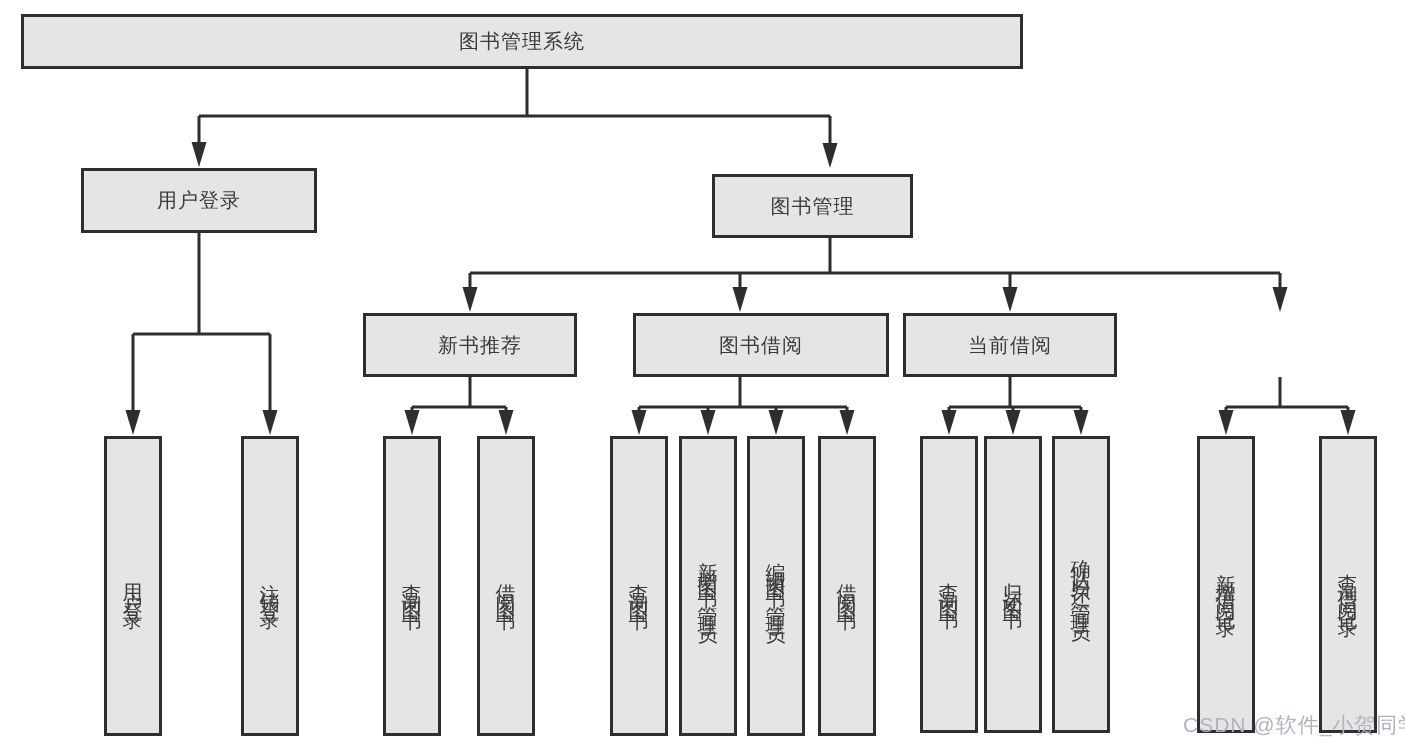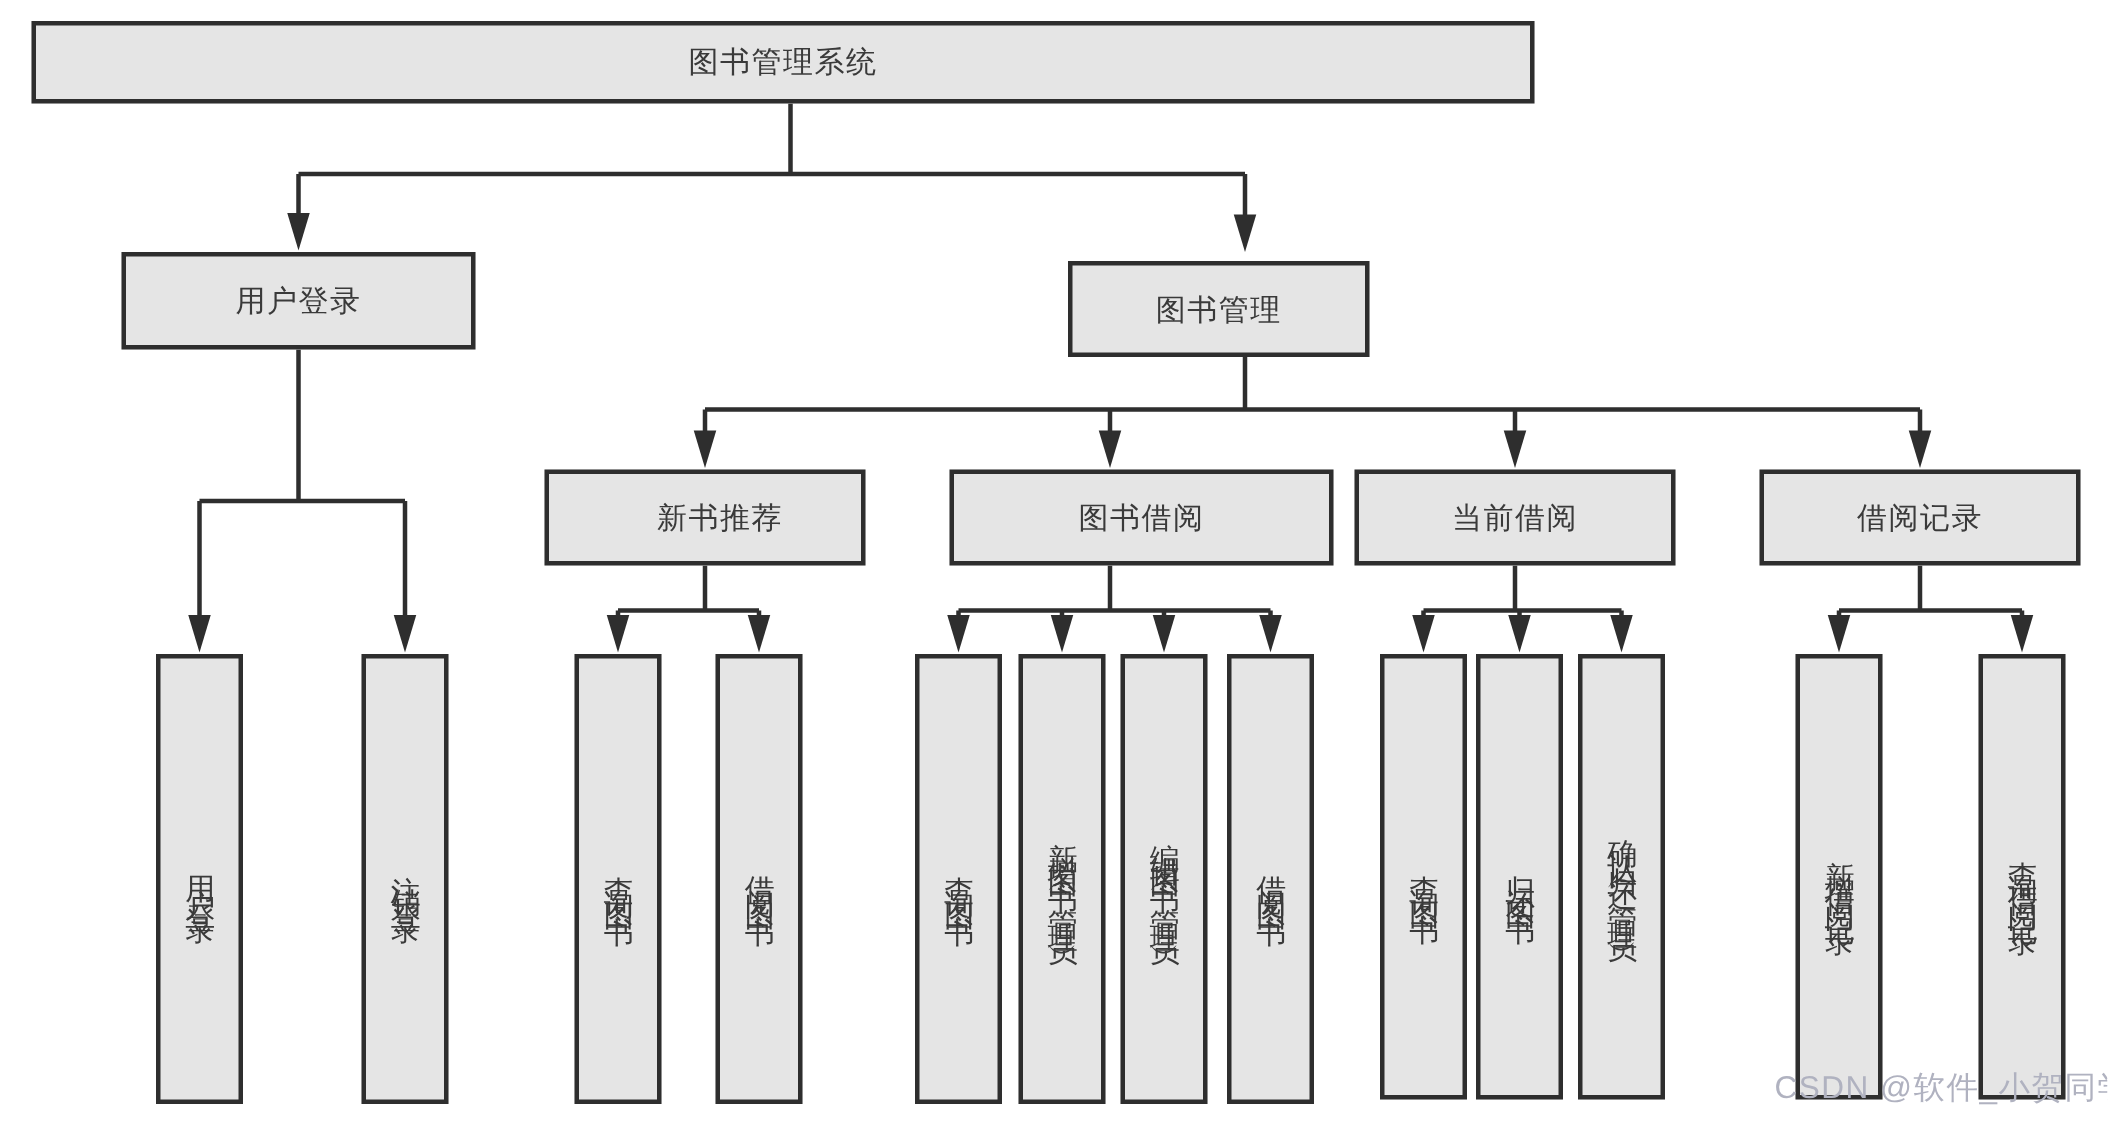--- a/index.html
+++ b/index.html
@@ -79,23 +79,20 @@
 
   <div class="node" style="left:363px;top:313px;width:214px;height:64px;padding-left:20px;">
     <span class="lbl">新书推荐</span>
   </div>
   <div class="node" style="left:633px;top:313px;width:256px;height:64px;">
     <span class="lbl">图书借阅</span>
   </div>
   <div class="node" style="left:903px;top:313px;width:214px;height:64px;">
     <span class="lbl">当前借阅</span>
   </div>
-  <div class="node" style="left:1173px;top:313px;width:214px;height:64px;">
-    <span class="lbl">借阅记录</span>
-  </div>
 
   <div class="node v" style="left:104px;top:436px;width:58px;height:300px;">
     <span class="lbl">用户登录</span>
   </div>
   <div class="node v" style="left:241px;top:436px;width:58px;height:300px;">
     <span class="lbl">注销登录</span>
   </div>
 
   <div class="node v" style="left:383px;top:436px;width:58px;height:300px;">
     <span class="lbl">查询图书</span>

